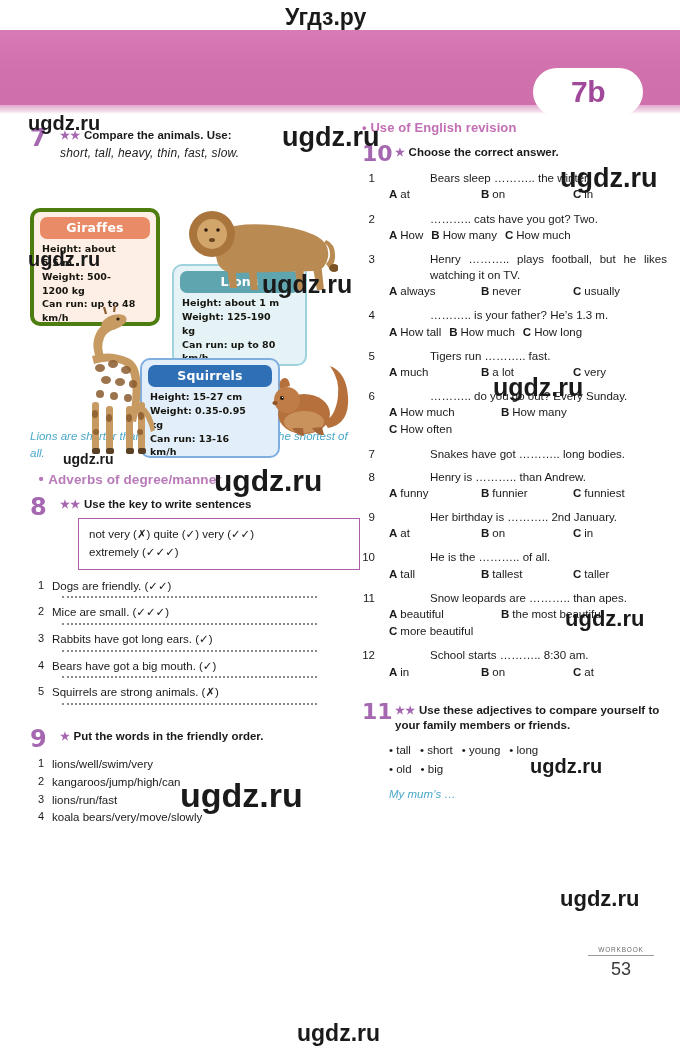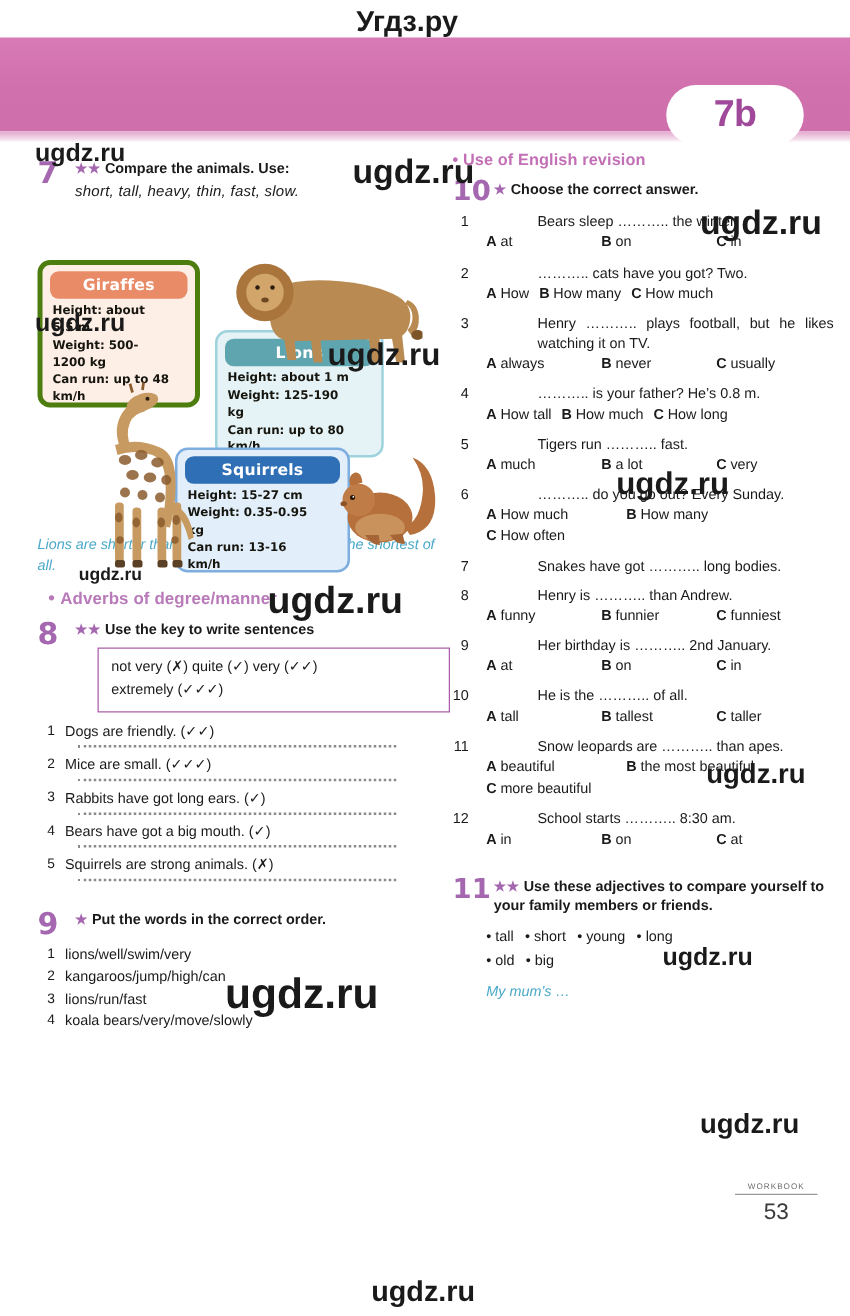--- a/index.html
+++ b/index.html
@@ -479,21 +479,21 @@
       <span class="item-n">5</span>
       <span class="item-t">Squirrels are strong animals. (✗)</span>
     </div>
     <div class="answer-line"></div>
   </div>
 
   <div class="ex" style="margin-top:24px;">
     <div class="ex-num">9</div>
     <div class="ex-head">
       <span class="stars">★</span>
-      <span>Put the words in the correct order.</span>
+      <span>Put the words in the friendly order.</span>
     </div>
   </div>
 
   <div class="items list-tight" style="margin-top:12px;">
     <div class="item">
       <span class="item-n">1</span>
       <span class="item-t">lions/well/swim/very</span>
     </div>
     <div class="item">
       <span class="item-n">2</span>
@@ -554,21 +554,21 @@
         </div>
         <div class="opts cols3">
           <span class="opt"><b>A</b>always</span>
           <span class="opt"><b>B</b>never</span>
           <span class="opt"><b>C</b>usually</span>
         </div>
       </div>
       <div class="q">
         <div class="q-row">
           <span class="q-n">4</span>
-          <span class="q-text">……….. is your father? He’s 0.8 m.</span>
+          <span class="q-text">……….. is your father? He’s 1.3 m.</span>
         </div>
         <div class="opts wide">
           <span class="opt"><b>A</b>How tall</span>
           <span class="opt"><b>B</b>How much</span>
           <span class="opt"><b>C</b>How long</span>
         </div>
       </div>
       <div class="q">
         <div class="q-row">
           <span class="q-n">5</span>

